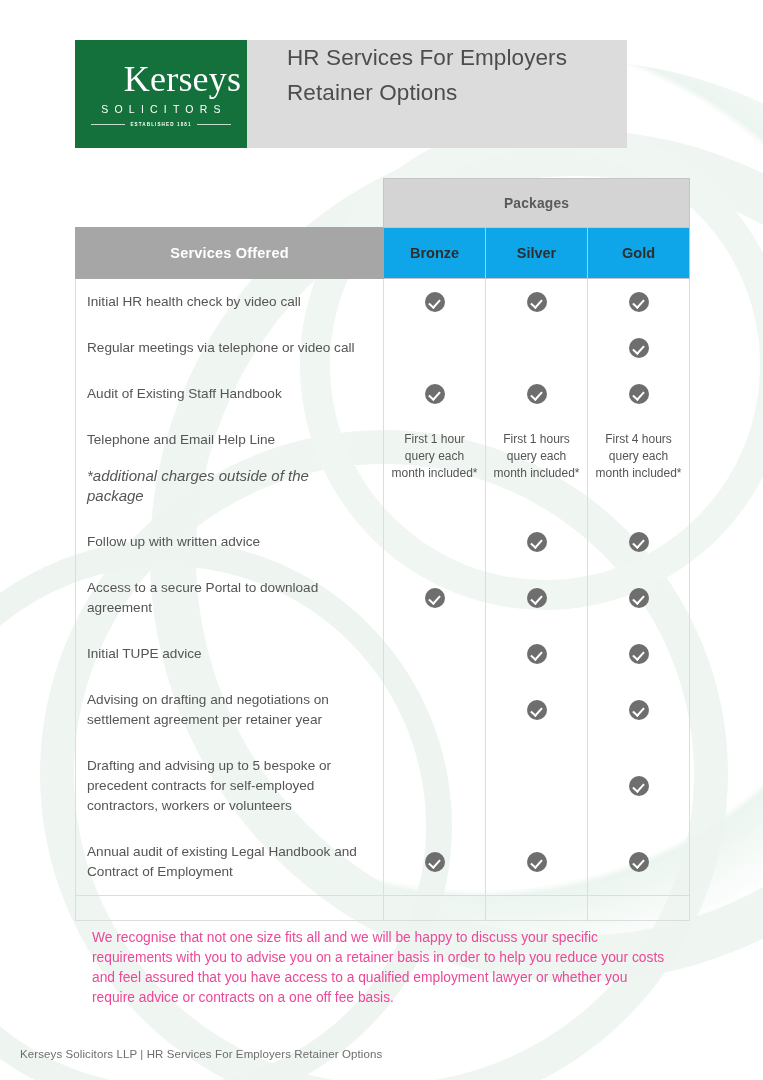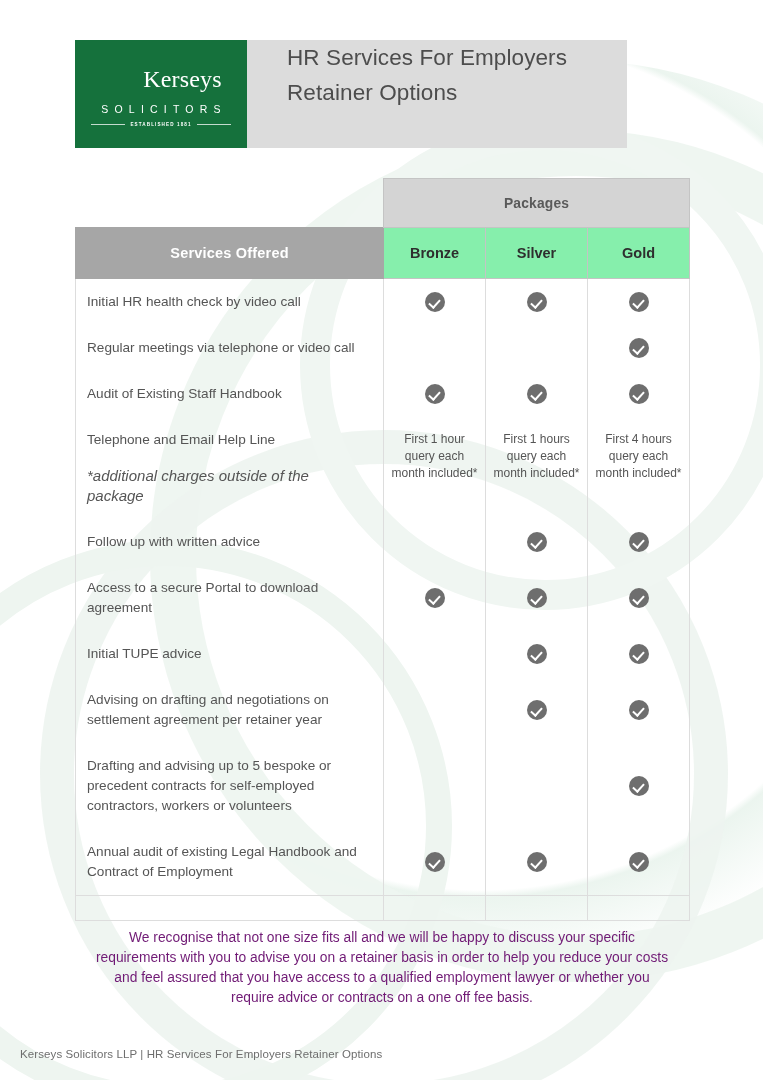--- a/index.html
+++ b/index.html
@@ -90,21 +90,21 @@
     flex-direction: column;
     align-items: center;
     justify-content: center;
     box-sizing: border-box;
     padding: 8px 0 10px;
     flex: 0 0 auto;
   }
   .logo-word {
     font-family: "Liberation Serif", serif;
     color: #ffffff;
-    font-size: 24px;
+    font-size: 36px;
     line-height: 38px;
     letter-spacing: .2px;
     font-weight: 400;
     margin-left: 43px;
   }
   .logo-sub {
     color: #ffffff;
     font-size: 10.5px;
     letter-spacing: 6.2px;
     margin-top: 5px;
@@ -182,21 +182,21 @@
     background: #a6a6a6;
     color: #ffffff;
     font-size: 14.5px;
     font-weight: 700;
     text-align: center;
     height: 48px;
     border: 1px solid #a6a6a6;
     letter-spacing: .2px;
   }
   .th-pkg {
-    background: #86efac;
+    background: #0ea5e9;
     color: #2e2e2e;
     font-size: 14.5px;
     font-weight: 700;
     text-align: center;
     height: 48px;
     border: 1px solid #c4c4c4;
   }
 
   td.svc {
     border-left: 1px solid #dddddd;
@@ -252,24 +252,24 @@
     border-width: 0 2.1px 2.1px 0;
     transform: rotate(42deg);
   }
 
   
   .closing {
     position: absolute;
     left: 92px;
     top: 914px;
     width: 580px;
-    text-align: center;
+    text-align: left;
     font-size: 13.8px;
     line-height: 20px;
-    color: #701a75;
+    color: #ec4899;
   }
 
   
   .footer {
     position: absolute;
     left: 20px;
     top: 1048px;
     font-size: 11.5px;
     color: #6e6e6e;
     letter-spacing: .1px;

